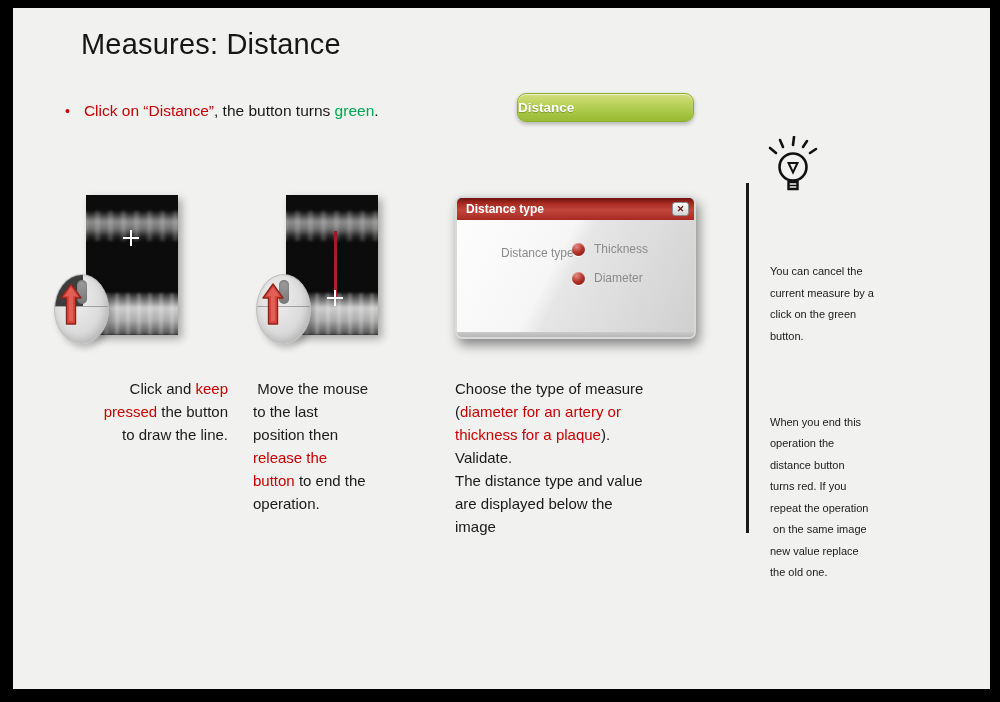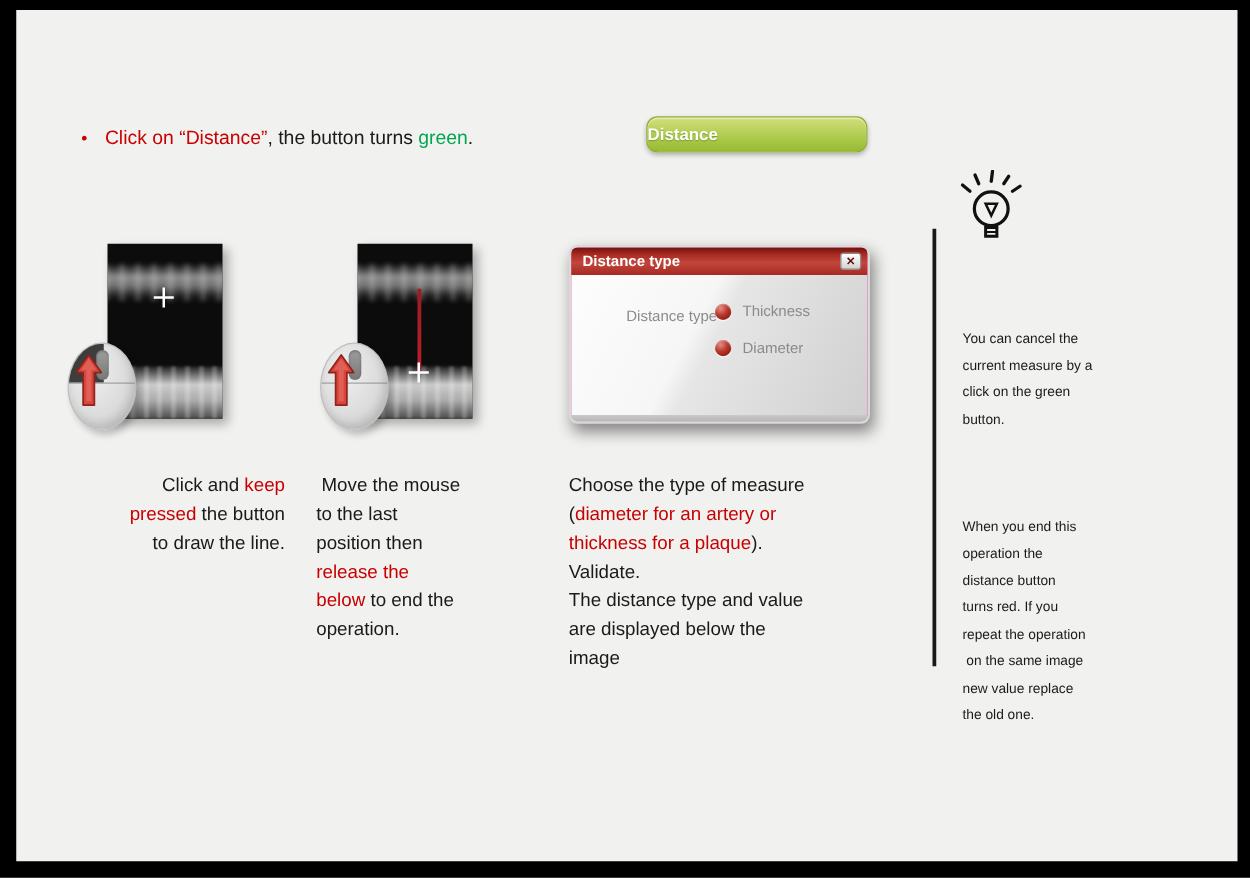--- a/index.html
+++ b/index.html
@@ -46,21 +46,21 @@
     background:radial-gradient(ellipse at 38% 32%, #efefef 0%, #dcdcdc 55%, #c6c6c6 100%);
     box-shadow:3px 4px 6px rgba(0,0,0,.22), inset -2px -4px 7px rgba(0,0,0,.12); }
   .mouse .left-btn { position:absolute; left:0; top:0; width:52%; height:45%; background:#3d3d3d; }
   .mouse .btn-line { position:absolute; left:0; right:0; top:45%; height:1px; background:rgba(110,110,110,.55); }
   .mouse .wheel { position:absolute; left:50%; transform:translateX(-50%); top:5px; width:10px; height:24px;
     border-radius:5px; background:linear-gradient(to bottom,#9e9e9e,#787878); box-shadow:inset 0 1px 2px rgba(0,0,0,.3); }
   .mouse svg.arrow { position:absolute; left:5px; top:9px; }
 
   
   .dialog { position:absolute; left:442px; top:188px; width:241px; height:143px;
-    border-radius:7px; border:2px solid #d9d9d9; background:#ec4899;
+    border-radius:7px; border:2px solid #d9d9d9; background:#14b8a6;
     box-shadow:3px 6px 12px rgba(0,0,0,.45); overflow:hidden; }
   .dialog .titlebar { position:relative; height:22px;
     background:linear-gradient(to bottom,#6d130d 0%,#a82a21 25%,#c2463c 55%,#a52a21 100%);
     color:#fff; font-weight:bold; font-size:12px; line-height:22px; padding-left:9px; }
   .dialog .close-btn { position:absolute; right:5px; top:3.5px; width:17px; height:14px;
     border-radius:3px; border:1px solid #8f8f8f; background:linear-gradient(#ffffff,#d2d2d2);
     color:#5a0f0a; font-size:9px; font-weight:bold; text-align:center; line-height:12px; cursor:pointer; }
   .dialog .dbody { position:relative; height:121px;
     background:linear-gradient(118deg,#fdfdfd 0%,#f6f6f6 40%,#e6e6e6 47%,#cfcfcf 100%); }
   .dialog .dlabel { position:absolute; left:44px; top:26px; font-size:12px; color:#8b8b8b; }
@@ -84,20 +84,21 @@
   .bulb { position:absolute; left:752px; top:128px; }
   .tip { position:absolute; left:757px; top:210px; width:170px; font-size:11px; line-height:21.5px;
          color:#1a1a1a; white-space:pre-wrap; }
   .tip p + p { margin-top:21.5px; }
 </style>
 </head>
 <body>
 
 <div class="slide">
 
+  <div class="title">Measures: Distance</div>
 
   <div class="bullet-row"><span class="bullet-marker">•</span><span><span class="c-red">Click on “Distance”</span><span>, the button turns </span><span class="c-green">green</span><span>.</span></span></div>
 
   <div class="btn-distance">Distance</div>
 
   <div class="us" style="left:73px; top:187px;">
     <div class="band-top"></div>
     <div class="band-bottom"></div>
     <div class="cross" style="left:37px; top:35px;"></div>
   </div>
@@ -148,21 +149,21 @@
     </div>
   </div>
 
   <div class="caption cap1"><span> Click and </span><span class="c-red">keep
 pressed</span><span> the button
 to draw the line.</span></div>
   <div class="caption cap2"><span> Move the mouse
 to the last
 position then
 </span><span class="c-red">release the
-below</span><span> to end the
+button</span><span> to end the
 operation.</span></div>
   <div class="caption cap3"><span>Choose the type of measure
 (</span><span class="c-red">diameter for an artery or
 thickness for a plaque</span><span>).
 Validate.
 The distance type and value
 are displayed below the
 image</span></div>
 
   <svg class="bulb" width="56" height="62" viewBox="0 0 56 62">

